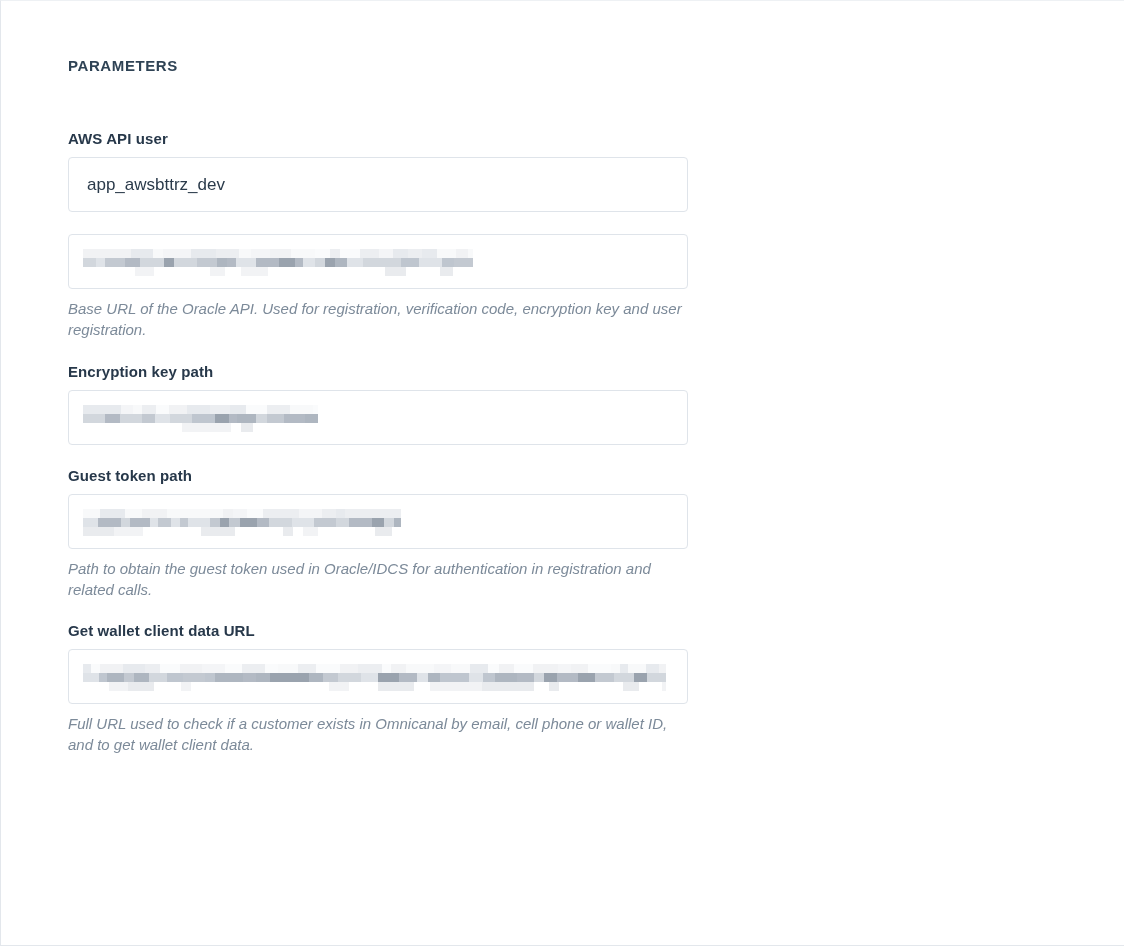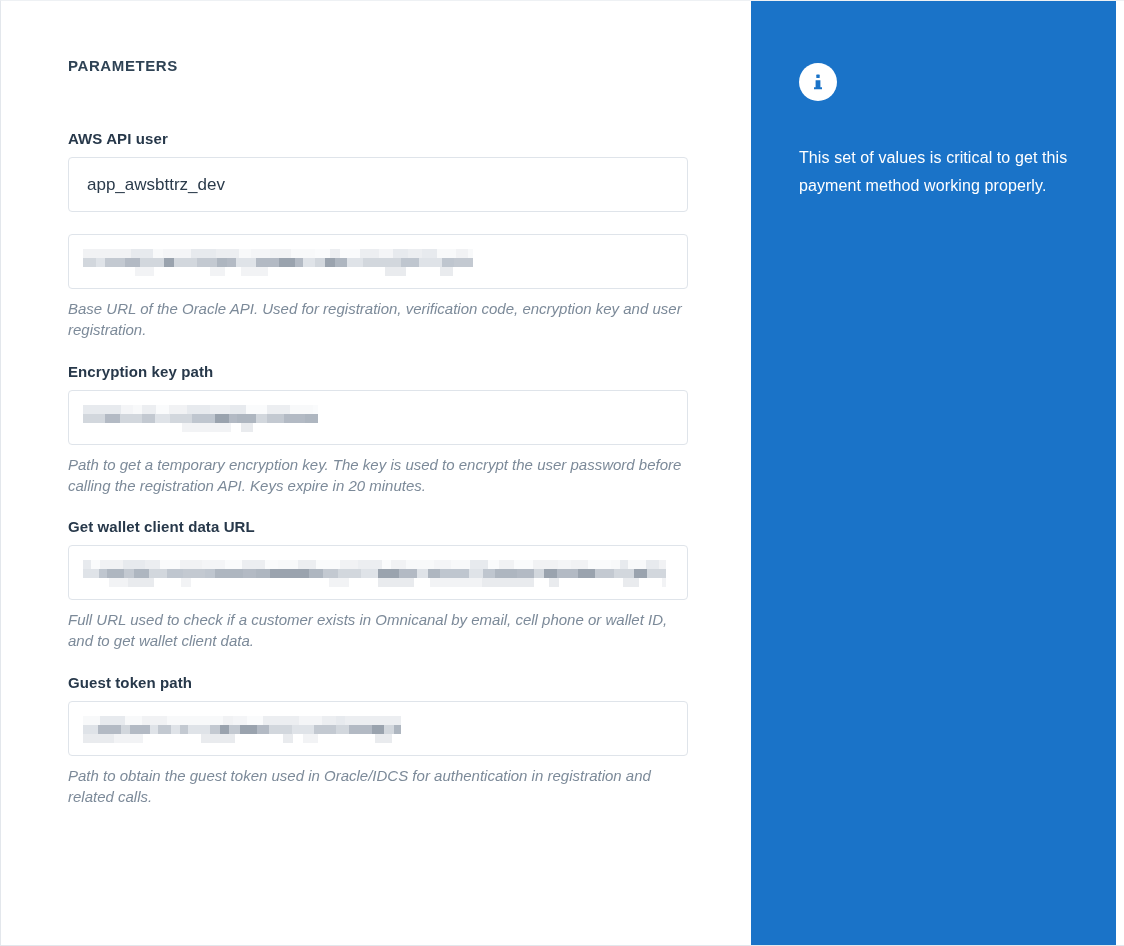--- a/index.html
+++ b/index.html
@@ -286,21 +286,93 @@
                 <span style="width: 27px; background: rgb(242, 243, 245);"></span>
                 <span style="width: 10px; background: rgb(255, 255, 255);"></span>
                 <span style="width: 12px; background: rgb(233, 235, 238);"></span>
                 <span style="width: 18px; background: rgb(255, 255, 255);"></span>
                 <span style="width: 20px; background: rgb(255, 255, 255);"></span>
                 <span style="width: 26px; background: rgb(255, 255, 255);"></span>
                 <span style="width: 1px; background: rgb(255, 255, 255);"></span>
               </div>
             </div>
           </div>
-          <div class="field-help">Path to get a temporary encryption key. The key is used to encrypt the user password before calling the registration API. Keys expire in 20 minutes.</div>
+        </div>
+        <div class="field">
+          <label class="field-label">Guest token path</label>
+          <div class="field-box">
+            <div class="redaction" style="width: 318px;">
+              <div class="row">
+                <span style="width: 17px; background: rgb(248, 249, 250);"></span>
+                <span style="width: 25px; background: rgb(231, 234, 238);"></span>
+                <span style="width: 17px; background: rgb(248, 249, 250);"></span>
+                <span style="width: 25px; background: rgb(241, 242, 244);"></span>
+                <span style="width: 21px; background: rgb(248, 249, 250);"></span>
+                <span style="width: 21px; background: rgb(248, 249, 250);"></span>
+                <span style="width: 14px; background: rgb(248, 249, 250);"></span>
+                <span style="width: 10px; background: rgb(241, 242, 244);"></span>
+                <span style="width: 14px; background: rgb(244, 245, 247);"></span>
+                <span style="width: 16px; background: rgb(250, 251, 252);"></span>
+                <span style="width: 23px; background: rgb(236, 238, 241);"></span>
+                <span style="width: 13px; background: rgb(236, 238, 241);"></span>
+                <span style="width: 23px; background: rgb(244, 245, 247);"></span>
+                <span style="width: 14px; background: rgb(236, 238, 241);"></span>
+                <span style="width: 9px; background: rgb(231, 234, 238);"></span>
+                <span style="width: 12px; background: rgb(236, 238, 241);"></span>
+                <span style="width: 13px; background: rgb(236, 238, 241);"></span>
+                <span style="width: 12px; background: rgb(236, 238, 241);"></span>
+                <span style="width: 19px; background: rgb(236, 238, 241);"></span>
+              </div>
+              <div class="row">
+                <span style="width: 15px; background: rgb(223, 227, 232);"></span>
+                <span style="width: 23px; background: rgb(179, 186, 196);"></span>
+                <span style="width: 9px; background: rgb(210, 215, 221);"></span>
+                <span style="width: 20px; background: rgb(179, 186, 196);"></span>
+                <span style="width: 8px; background: rgb(223, 227, 232);"></span>
+                <span style="width: 13px; background: rgb(195, 201, 209);"></span>
+                <span style="width: 9px; background: rgb(223, 227, 232);"></span>
+                <span style="width: 8px; background: rgb(195, 201, 209);"></span>
+                <span style="width: 22px; background: rgb(223, 227, 232);"></span>
+                <span style="width: 10px; background: rgb(195, 201, 209);"></span>
+                <span style="width: 9px; background: rgb(154, 163, 174);"></span>
+                <span style="width: 11px; background: rgb(195, 201, 209);"></span>
+                <span style="width: 17px; background: rgb(154, 163, 174);"></span>
+                <span style="width: 12px; background: rgb(179, 186, 196);"></span>
+                <span style="width: 23px; background: rgb(210, 215, 221);"></span>
+                <span style="width: 22px; background: rgb(223, 227, 232);"></span>
+                <span style="width: 22px; background: rgb(195, 201, 209);"></span>
+                <span style="width: 13px; background: rgb(210, 215, 221);"></span>
+                <span style="width: 23px; background: rgb(179, 186, 196);"></span>
+                <span style="width: 12px; background: rgb(154, 163, 174);"></span>
+                <span style="width: 10px; background: rgb(210, 215, 221);"></span>
+                <span style="width: 7px; background: rgb(174, 182, 192);"></span>
+              </div>
+              <div class="row">
+                <span style="width: 14px; background: rgb(233, 235, 238);"></span>
+                <span style="width: 17px; background: rgb(233, 235, 238);"></span>
+                <span style="width: 29px; background: rgb(242, 243, 245);"></span>
+                <span style="width: 17px; background: rgb(255, 255, 255);"></span>
+                <span style="width: 22px; background: rgb(255, 255, 255);"></span>
+                <span style="width: 19px; background: rgb(255, 255, 255);"></span>
+                <span style="width: 20px; background: rgb(233, 235, 238);"></span>
+                <span style="width: 14px; background: rgb(233, 235, 238);"></span>
+                <span style="width: 16px; background: rgb(255, 255, 255);"></span>
+                <span style="width: 14px; background: rgb(255, 255, 255);"></span>
+                <span style="width: 18px; background: rgb(255, 255, 255);"></span>
+                <span style="width: 10px; background: rgb(233, 235, 238);"></span>
+                <span style="width: 10px; background: rgb(255, 255, 255);"></span>
+                <span style="width: 15px; background: rgb(242, 243, 245);"></span>
+                <span style="width: 28px; background: rgb(255, 255, 255);"></span>
+                <span style="width: 29px; background: rgb(255, 255, 255);"></span>
+                <span style="width: 17px; background: rgb(233, 235, 238);"></span>
+                <span style="width: 9px; background: rgb(255, 255, 255);"></span>
+              </div>
+            </div>
+          </div>
+          <div class="field-help">Path to obtain the guest token used in Oracle/IDCS for authentication in registration and related calls.</div>
         </div>
         <div class="field">
           <label class="field-label">Get wallet client data URL</label>
           <div class="field-box">
             <div class="redaction" style="width: 583px;">
               <div class="row">
                 <span style="width: 8px; background: rgb(231, 234, 238);"></span>
                 <span style="width: 9px; background: rgb(250, 251, 252);"></span>
                 <span style="width: 23px; background: rgb(241, 242, 244);"></span>
                 <span style="width: 22px; background: rgb(231, 234, 238);"></span>
@@ -407,99 +479,17 @@
                 <span style="width: 28px; background: rgb(255, 255, 255);"></span>
                 <span style="width: 22px; background: rgb(255, 255, 255);"></span>
                 <span style="width: 16px; background: rgb(233, 235, 238);"></span>
                 <span style="width: 23px; background: rgb(255, 255, 255);"></span>
                 <span style="width: 4px; background: rgb(242, 243, 245);"></span>
               </div>
             </div>
           </div>
           <div class="field-help">Full URL used to check if a customer exists in Omnicanal by email, cell phone or wallet ID, and to get wallet client data.</div>
         </div>
-        <div class="field">
-          <label class="field-label">Guest token path</label>
-          <div class="field-box">
-            <div class="redaction" style="width: 318px;">
-              <div class="row">
-                <span style="width: 17px; background: rgb(248, 249, 250);"></span>
-                <span style="width: 25px; background: rgb(231, 234, 238);"></span>
-                <span style="width: 17px; background: rgb(248, 249, 250);"></span>
-                <span style="width: 25px; background: rgb(241, 242, 244);"></span>
-                <span style="width: 21px; background: rgb(248, 249, 250);"></span>
-                <span style="width: 21px; background: rgb(248, 249, 250);"></span>
-                <span style="width: 14px; background: rgb(248, 249, 250);"></span>
-                <span style="width: 10px; background: rgb(241, 242, 244);"></span>
-                <span style="width: 14px; background: rgb(244, 245, 247);"></span>
-                <span style="width: 16px; background: rgb(250, 251, 252);"></span>
-                <span style="width: 23px; background: rgb(236, 238, 241);"></span>
-                <span style="width: 13px; background: rgb(236, 238, 241);"></span>
-                <span style="width: 23px; background: rgb(244, 245, 247);"></span>
-                <span style="width: 14px; background: rgb(236, 238, 241);"></span>
-                <span style="width: 9px; background: rgb(231, 234, 238);"></span>
-                <span style="width: 12px; background: rgb(236, 238, 241);"></span>
-                <span style="width: 13px; background: rgb(236, 238, 241);"></span>
-                <span style="width: 12px; background: rgb(236, 238, 241);"></span>
-                <span style="width: 19px; background: rgb(236, 238, 241);"></span>
-              </div>
-              <div class="row">
-                <span style="width: 15px; background: rgb(223, 227, 232);"></span>
-                <span style="width: 23px; background: rgb(179, 186, 196);"></span>
-                <span style="width: 9px; background: rgb(210, 215, 221);"></span>
-                <span style="width: 20px; background: rgb(179, 186, 196);"></span>
-                <span style="width: 8px; background: rgb(223, 227, 232);"></span>
-                <span style="width: 13px; background: rgb(195, 201, 209);"></span>
-                <span style="width: 9px; background: rgb(223, 227, 232);"></span>
-                <span style="width: 8px; background: rgb(195, 201, 209);"></span>
-                <span style="width: 22px; background: rgb(223, 227, 232);"></span>
-                <span style="width: 10px; background: rgb(195, 201, 209);"></span>
-                <span style="width: 9px; background: rgb(154, 163, 174);"></span>
-                <span style="width: 11px; background: rgb(195, 201, 209);"></span>
-                <span style="width: 17px; background: rgb(154, 163, 174);"></span>
-                <span style="width: 12px; background: rgb(179, 186, 196);"></span>
-                <span style="width: 23px; background: rgb(210, 215, 221);"></span>
-                <span style="width: 22px; background: rgb(223, 227, 232);"></span>
-                <span style="width: 22px; background: rgb(195, 201, 209);"></span>
-                <span style="width: 13px; background: rgb(210, 215, 221);"></span>
-                <span style="width: 23px; background: rgb(179, 186, 196);"></span>
-                <span style="width: 12px; background: rgb(154, 163, 174);"></span>
-                <span style="width: 10px; background: rgb(210, 215, 221);"></span>
-                <span style="width: 7px; background: rgb(174, 182, 192);"></span>
-              </div>
-              <div class="row">
-                <span style="width: 14px; background: rgb(233, 235, 238);"></span>
-                <span style="width: 17px; background: rgb(233, 235, 238);"></span>
-                <span style="width: 29px; background: rgb(242, 243, 245);"></span>
-                <span style="width: 17px; background: rgb(255, 255, 255);"></span>
-                <span style="width: 22px; background: rgb(255, 255, 255);"></span>
-                <span style="width: 19px; background: rgb(255, 255, 255);"></span>
-                <span style="width: 20px; background: rgb(233, 235, 238);"></span>
-                <span style="width: 14px; background: rgb(233, 235, 238);"></span>
-                <span style="width: 16px; background: rgb(255, 255, 255);"></span>
-                <span style="width: 14px; background: rgb(255, 255, 255);"></span>
-                <span style="width: 18px; background: rgb(255, 255, 255);"></span>
-                <span style="width: 10px; background: rgb(233, 235, 238);"></span>
-                <span style="width: 10px; background: rgb(255, 255, 255);"></span>
-                <span style="width: 15px; background: rgb(242, 243, 245);"></span>
-                <span style="width: 28px; background: rgb(255, 255, 255);"></span>
-                <span style="width: 29px; background: rgb(255, 255, 255);"></span>
-                <span style="width: 17px; background: rgb(233, 235, 238);"></span>
-                <span style="width: 9px; background: rgb(255, 255, 255);"></span>
-              </div>
-            </div>
-          </div>
-          <div class="field-help">Path to obtain the guest token used in Oracle/IDCS for authentication in registration and related calls.</div>
-        </div>
       </div>
   </div>
 
-  <aside class="info-panel">
-    <div class="info-icon">
-      <svg width="20" height="20" viewBox="0 0 20 20" aria-hidden="true">
-        <rect x="8.3" y="2.6" width="3.4" height="3.4" rx="0.6" fill="#1a73c8"></rect>
-        <path d="M7.6 8.2 h4.8 v7.0 h1.6 v2.0 H6.0 v-2.0 h1.6 z" fill="#1a73c8"></path>
-      </svg>
-    </div>
-    <p class="info-text">This set of values is critical to get this payment method working properly.</p>
-  </aside>
 
 </div>
 
 </body></html>

